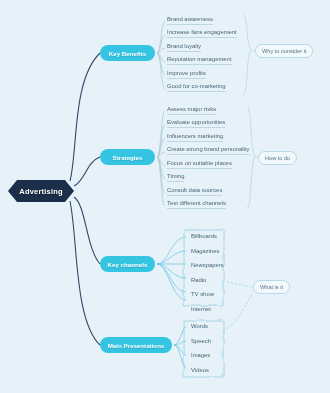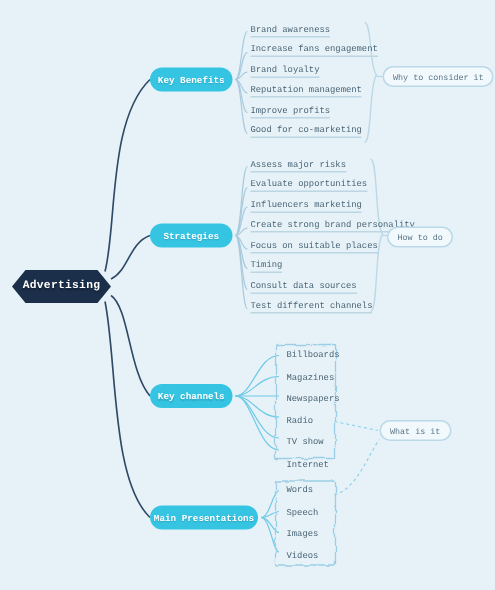--- a/index.html
+++ b/index.html
@@ -12,21 +12,20 @@
     background: #e7f2f8;
     font-family: "Liberation Sans", sans-serif;
     overflow: hidden;
     position: relative;
   }
   #canvas {
     position: absolute;
     inset: 0;
     width: 330px;
     height: 393px;
-    font-family: Liberation Mono, monospace;
   }
   svg.layer {
     position: absolute;
     left: 0;
     top: 0;
     width: 330px;
     height: 393px;
     pointer-events: none;
   }
   .node-layer {

